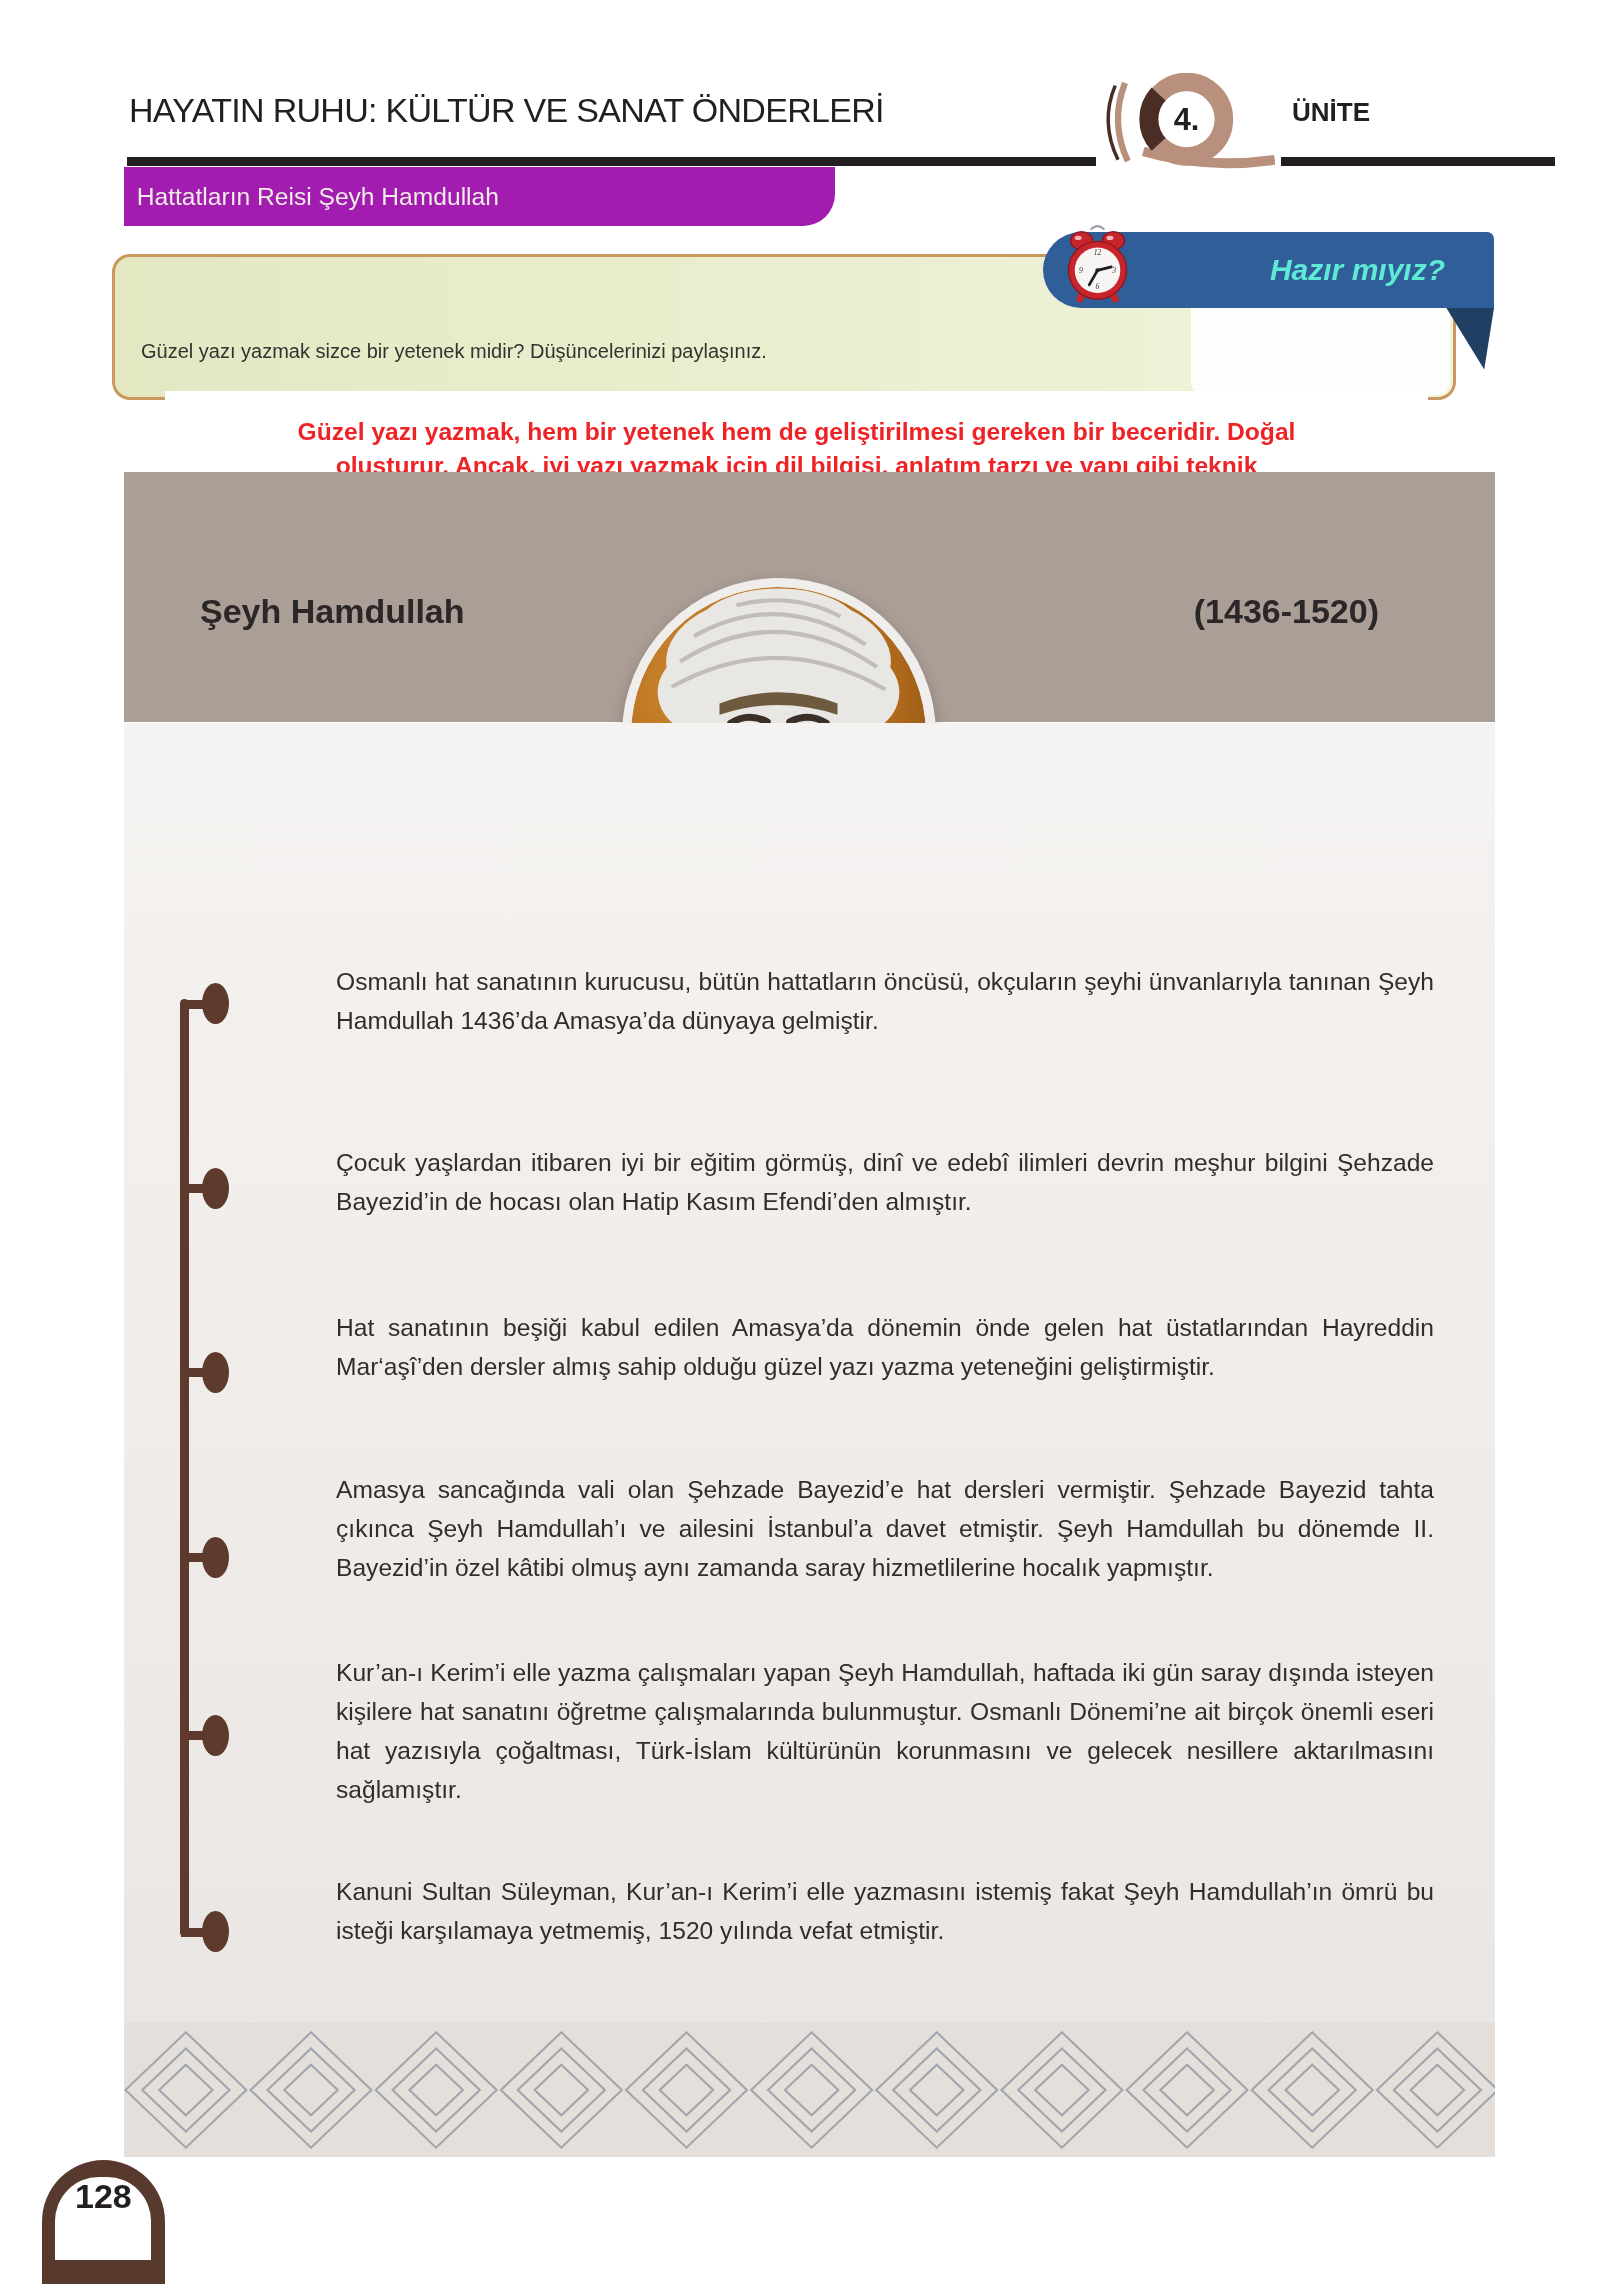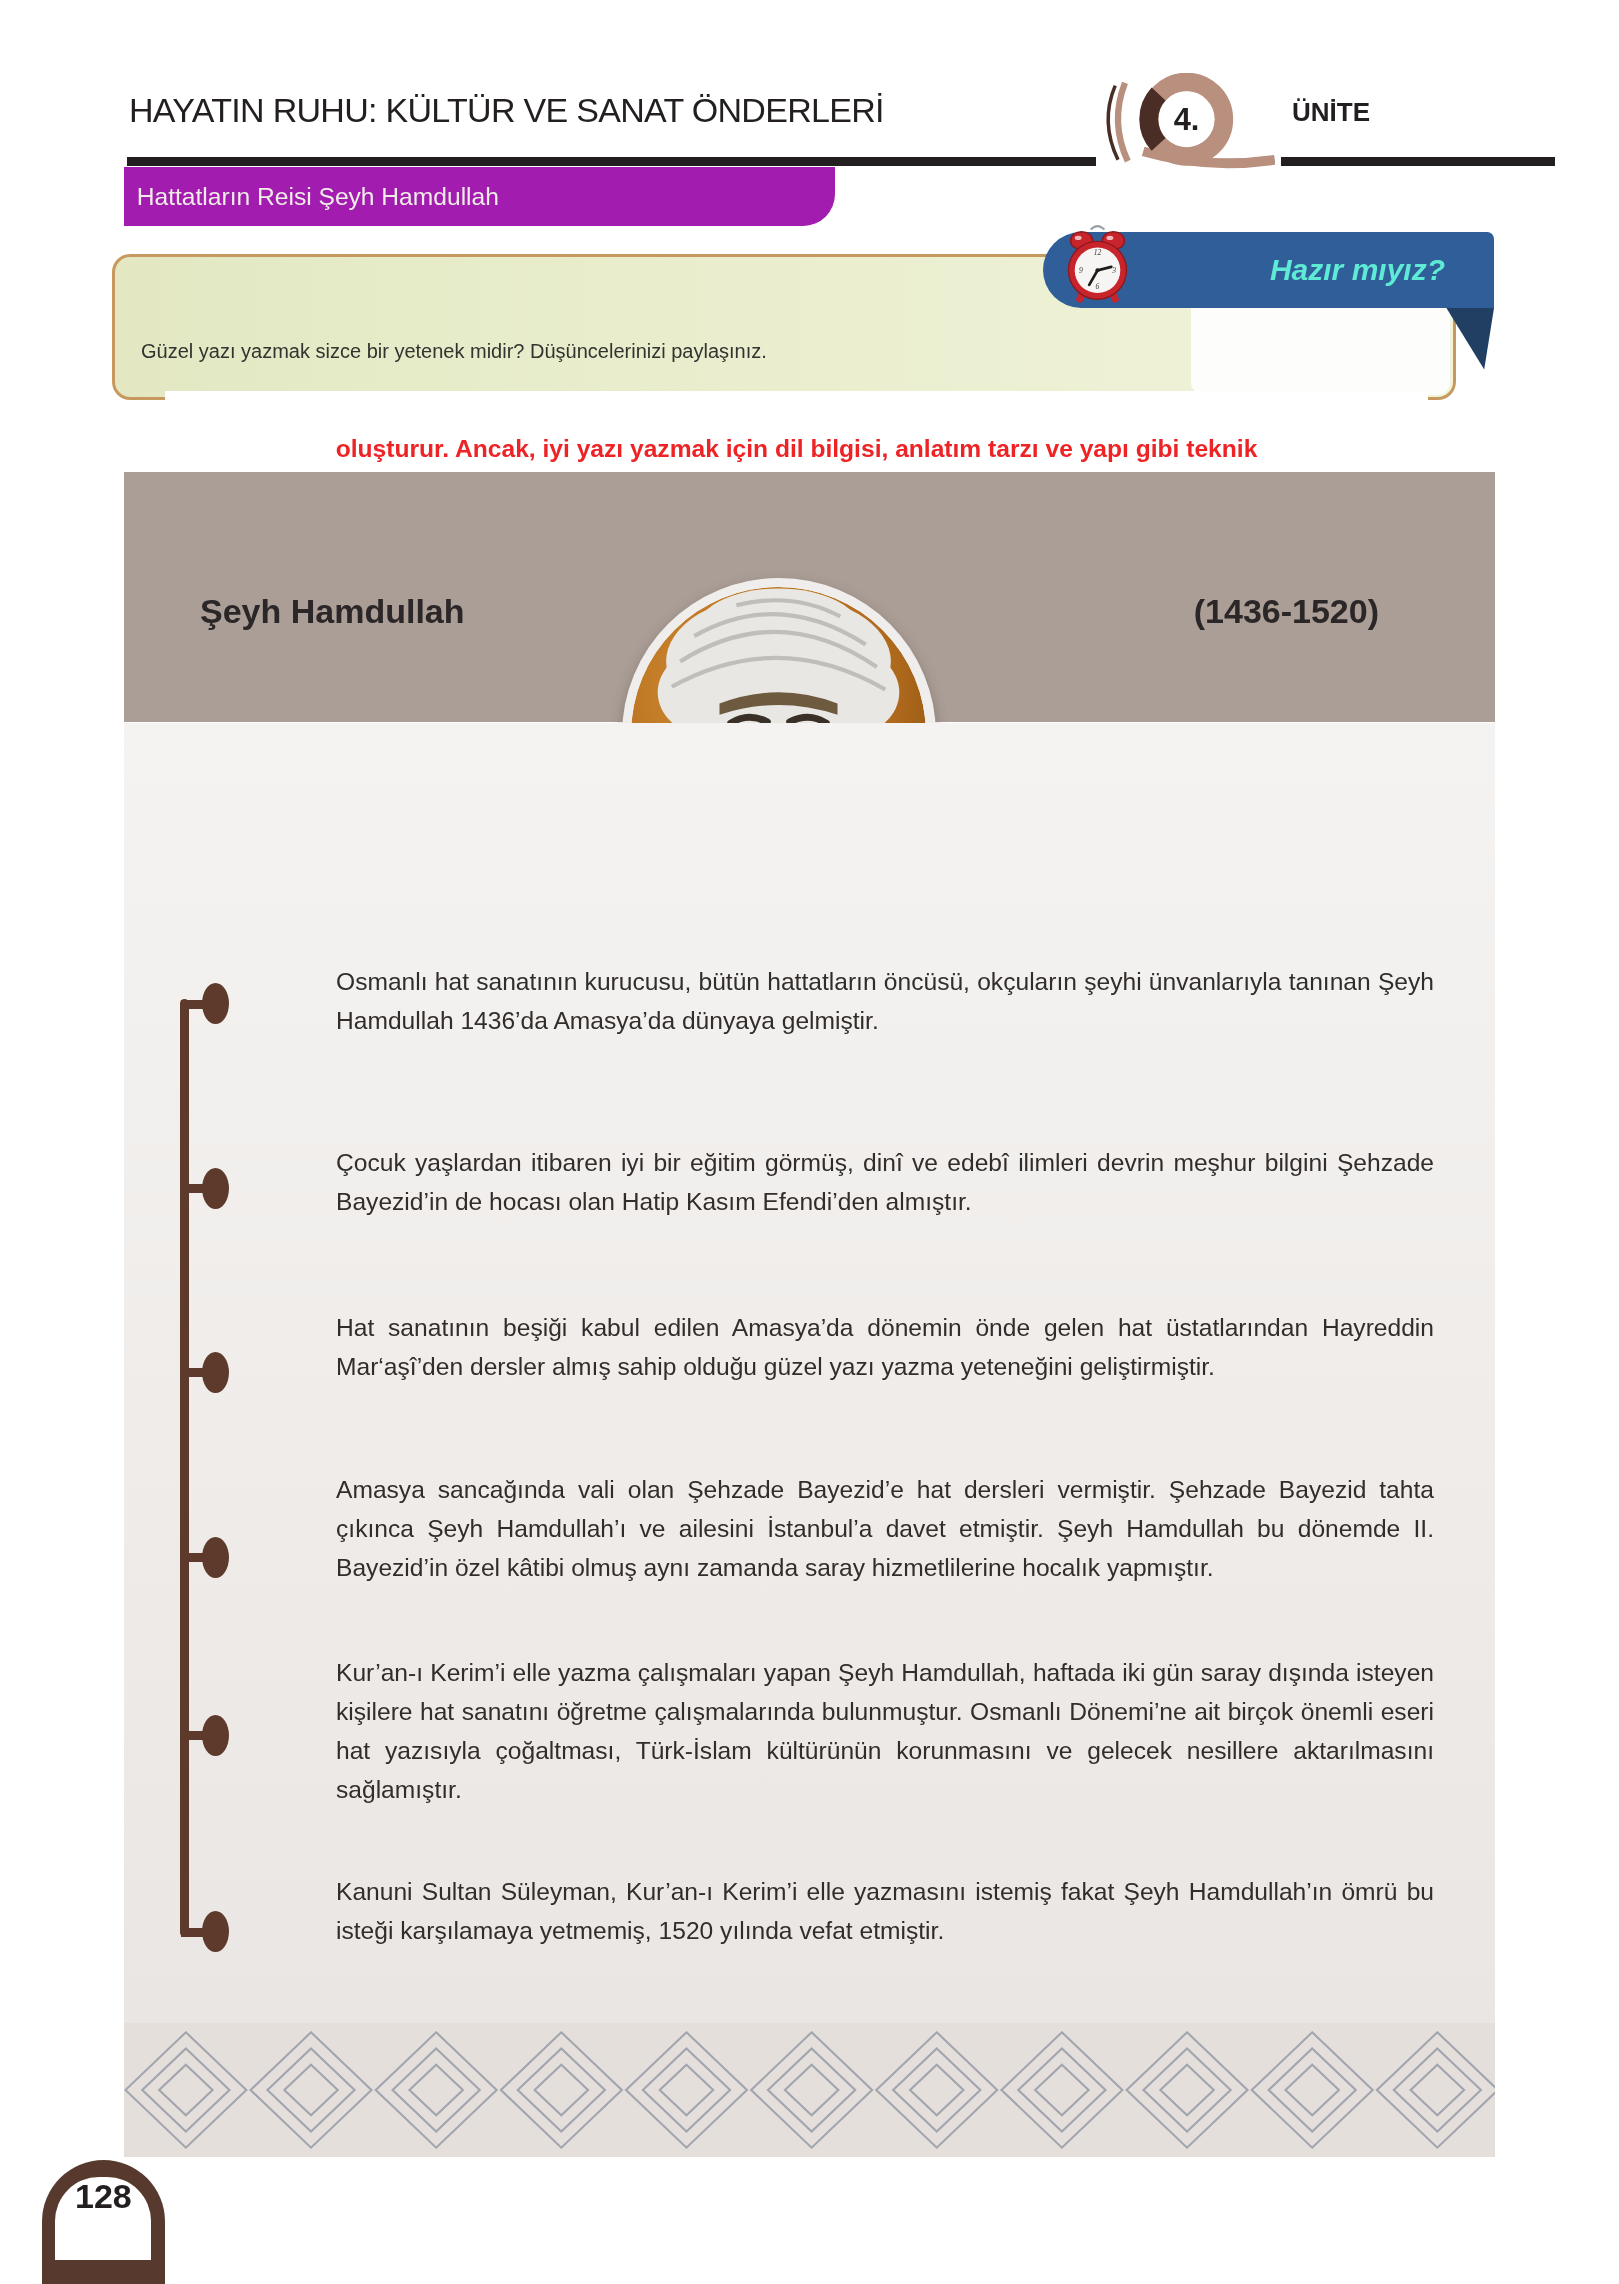--- a/index.html
+++ b/index.html
@@ -176,20 +176,21 @@
       <text x="26" y="71">9</text>
   </g>
   <line x1="50" y1="67" x2="70" y2="62" stroke="#1d1d1f" stroke-width="4" stroke-linecap="round"></line>
   <line x1="50" y1="67" x2="38" y2="88" stroke="#1d1d1f" stroke-width="4" stroke-linecap="round"></line>
   <circle cx="50" cy="67" r="3" fill="#1d1d1f"></circle>
 </svg>
 
 <div class="abs question-text">Güzel yazı yazmak sizce bir yetenek midir? Düşüncelerinizi paylaşınız.</div>
 
 <div class="abs answer-panel">
+  <div>Güzel yazı yazmak, hem bir yetenek hem de geliştirilmesi gereken bir beceridir. Doğal</div>
   <div>oluşturur. Ancak, iyi yazı yazmak için dil bilgisi, anlatım tarzı ve yapı gibi teknik</div>
   <div>becerilerin de öğrenilmesi ve geliştirilmesi gereklidir. Dolayısıyla, yazma yeteneği</div>
   <div>doğuştan gelen bir özellik olabileceği gibi, düzenli pratik ve eğitimle de kazanılabilir.</div>
 </div>
 
 <div class="abs bio-band"></div>
 <div class="abs bio-name">Şeyh Hamdullah</div>
 <div class="abs bio-dates">(1436-1520)</div>
 
 <div class="abs portrait">

